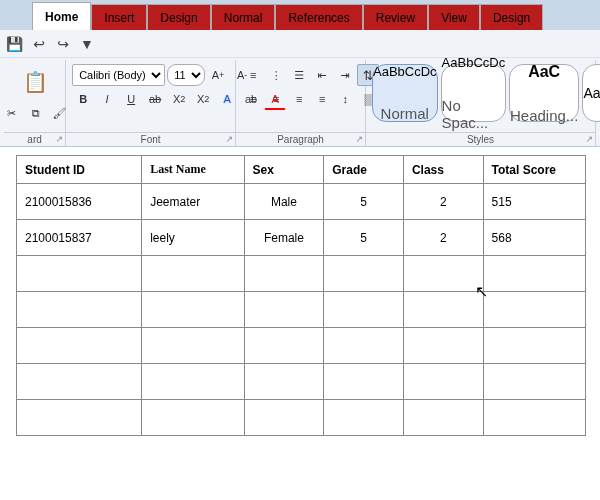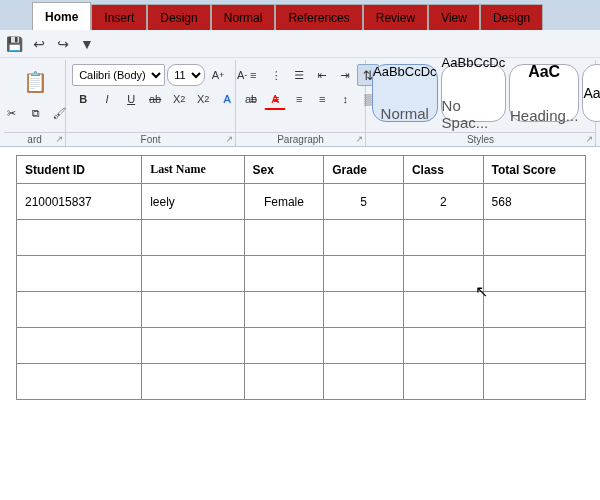--- a/index.html
+++ b/index.html
@@ -292,20 +292,28 @@
       <tr>
         <th class="col-id">Student ID</th>
         <th class="col-ln">Last Name</th>
         <th class="col-sex">Sex</th>
         <th class="col-grade">Grade</th>
         <th class="col-class">Class</th>
         <th class="col-score">Total Score</th>
       </tr>
     </thead>
     <tbody id="table-body">
+    <tr>
+    <td>2100015836</td>
+    <td>Jeemater</td>
+    <td class="center">Male</td>
+    <td class="center">5</td>
+    <td class="center">2</td>
+    <td>515</td>
+  </tr>
         <tr>
     <td>2100015837</td>
     <td>leely</td>
     <td class="center">Female</td>
     <td class="center">5</td>
     <td class="center">2</td>
     <td>568</td>
   </tr>
         <tr>
     <td></td>

